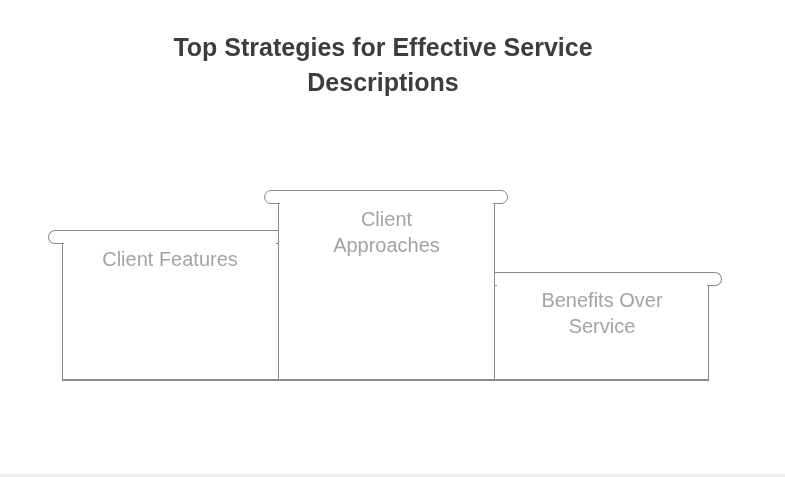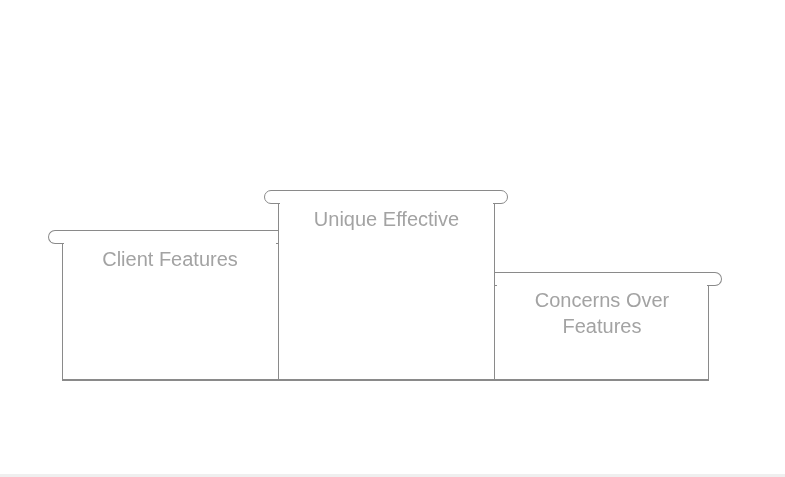--- a/index.html
+++ b/index.html
@@ -122,34 +122,35 @@
     width: 785px;
     height: 3px;
     background: #efefef;
   }
 </style>
 </head>
 <body>
 
 <div class="canvas">
 
+  <div class="title">Top Strategies for Effective Service Descriptions</div>
 
   <div class="bar bar-left"></div>
 
   <div class="bar bar-center"></div>
 
   <div class="bar bar-right"></div>
 
   <div class="cap cap-left"></div>
   <div class="cap cap-center"></div>
   <div class="cap cap-right"></div>
 
   <div class="cap-mask mask-left"></div>
   <div class="cap-mask mask-center"></div>
   <div class="cap-mask mask-right"></div>
 
   <div class="step-label label-left">Client Features</div>
-  <div class="step-label label-center">Unique Effective</div>
-  <div class="step-label label-right">Concerns Over Features</div>
+  <div class="step-label label-center">Client Approaches</div>
+  <div class="step-label label-right">Benefits Over Service</div>
 
   <div class="footer-strip"></div>
 
 </div>
 
 </body></html>

